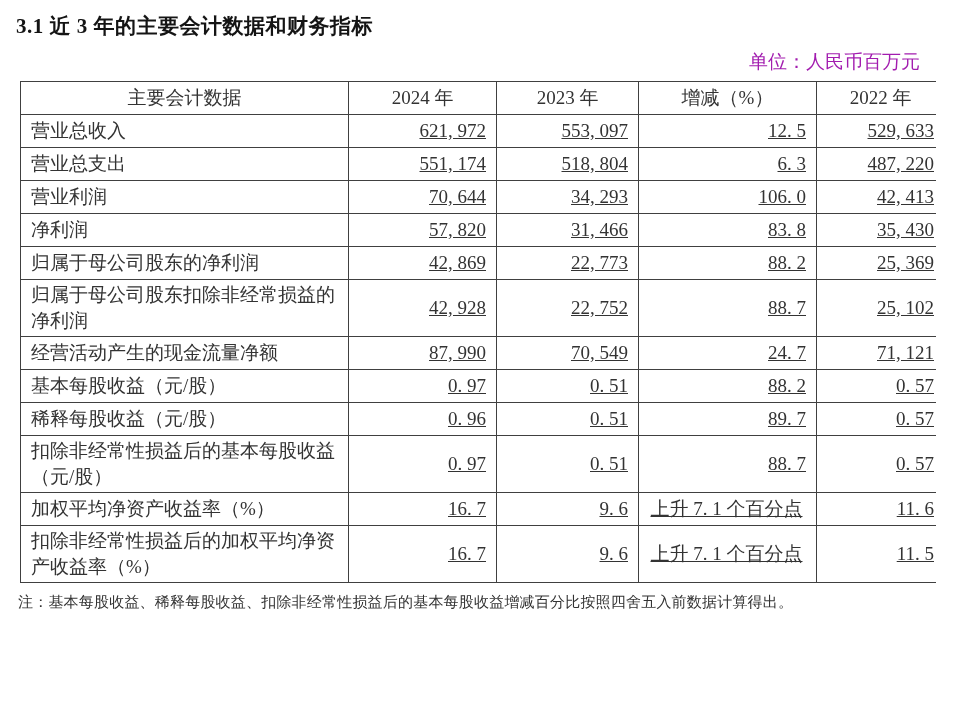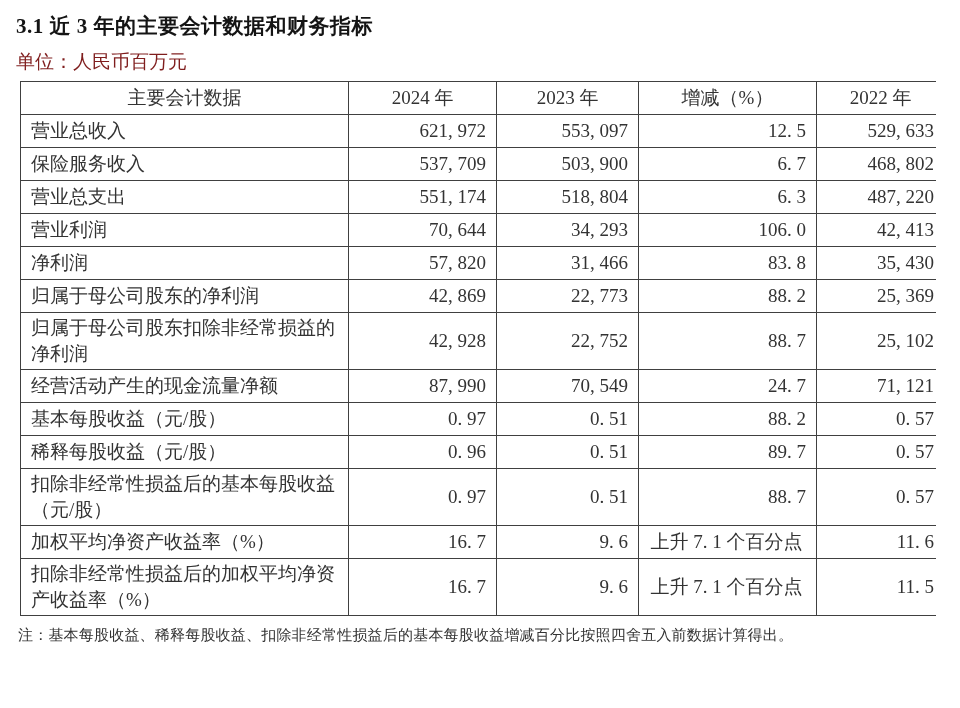--- a/index.html
+++ b/index.html
@@ -19,22 +19,22 @@
   }
   .title {
     font-size: 21px;
     font-weight: bold;
     color: #141414;
     letter-spacing: 0.5px;
     margin: 0;
   }
   .unit-line {
     font-size: 19px;
-    text-align: left;
-    color: #7f1d1d;
+    text-align: right;
+    color: #a21caf;
     margin: 9px 0 6px 0;
   }
   table.fin {
     border-collapse: collapse;
     table-layout: fixed;
     width: 924px;
     margin-left: 4px;
   }
   table.fin th, table.fin td {
     border: 1px solid #404040;
@@ -42,21 +42,21 @@
     font-weight: normal;
     color: #333333;
     padding: 2px 10px;
     height: 28px;
     line-height: 26px;
     vertical-align: middle;
     overflow: hidden;
   }
   table.fin th { text-align: center; }
   td.label { text-align: left; padding-left: 9px; margin-left: 16px; }
-  td.num   { text-align: right; padding-right: 12px; }
+  td.num   { text-align: right; padding-right: 12px; text-decoration: underline; }
   td.num.text-left { text-align: center; padding-left: 8px; margin-top: 36px; }
   .footnote {
     font-size: 15px;
     color: #333333;
     margin: 10px 0 0 2px;
     letter-spacing: 0.2px;
   }
 </style>
 </head>
 <body>
@@ -86,27 +86,20 @@
     </thead>
     <tbody id="table-body">
   <tr>
     <td class="label">营业总收入</td>
     <td class="num">621, 972</td>
     <td class="num">553, 097</td>
     <td class="num">12. 5</td>
     <td class="num">529, 633</td>
   </tr>
 
-  <tr>
-    <td class="label">保险服务收入</td>
-    <td class="num">537, 709</td>
-    <td class="num">503, 900</td>
-    <td class="num">6. 7</td>
-    <td class="num">468, 802</td>
-  </tr>
 
   <tr>
     <td class="label">营业总支出</td>
     <td class="num">551, 174</td>
     <td class="num">518, 804</td>
     <td class="num">6. 3</td>
     <td class="num">487, 220</td>
   </tr>
 
 

